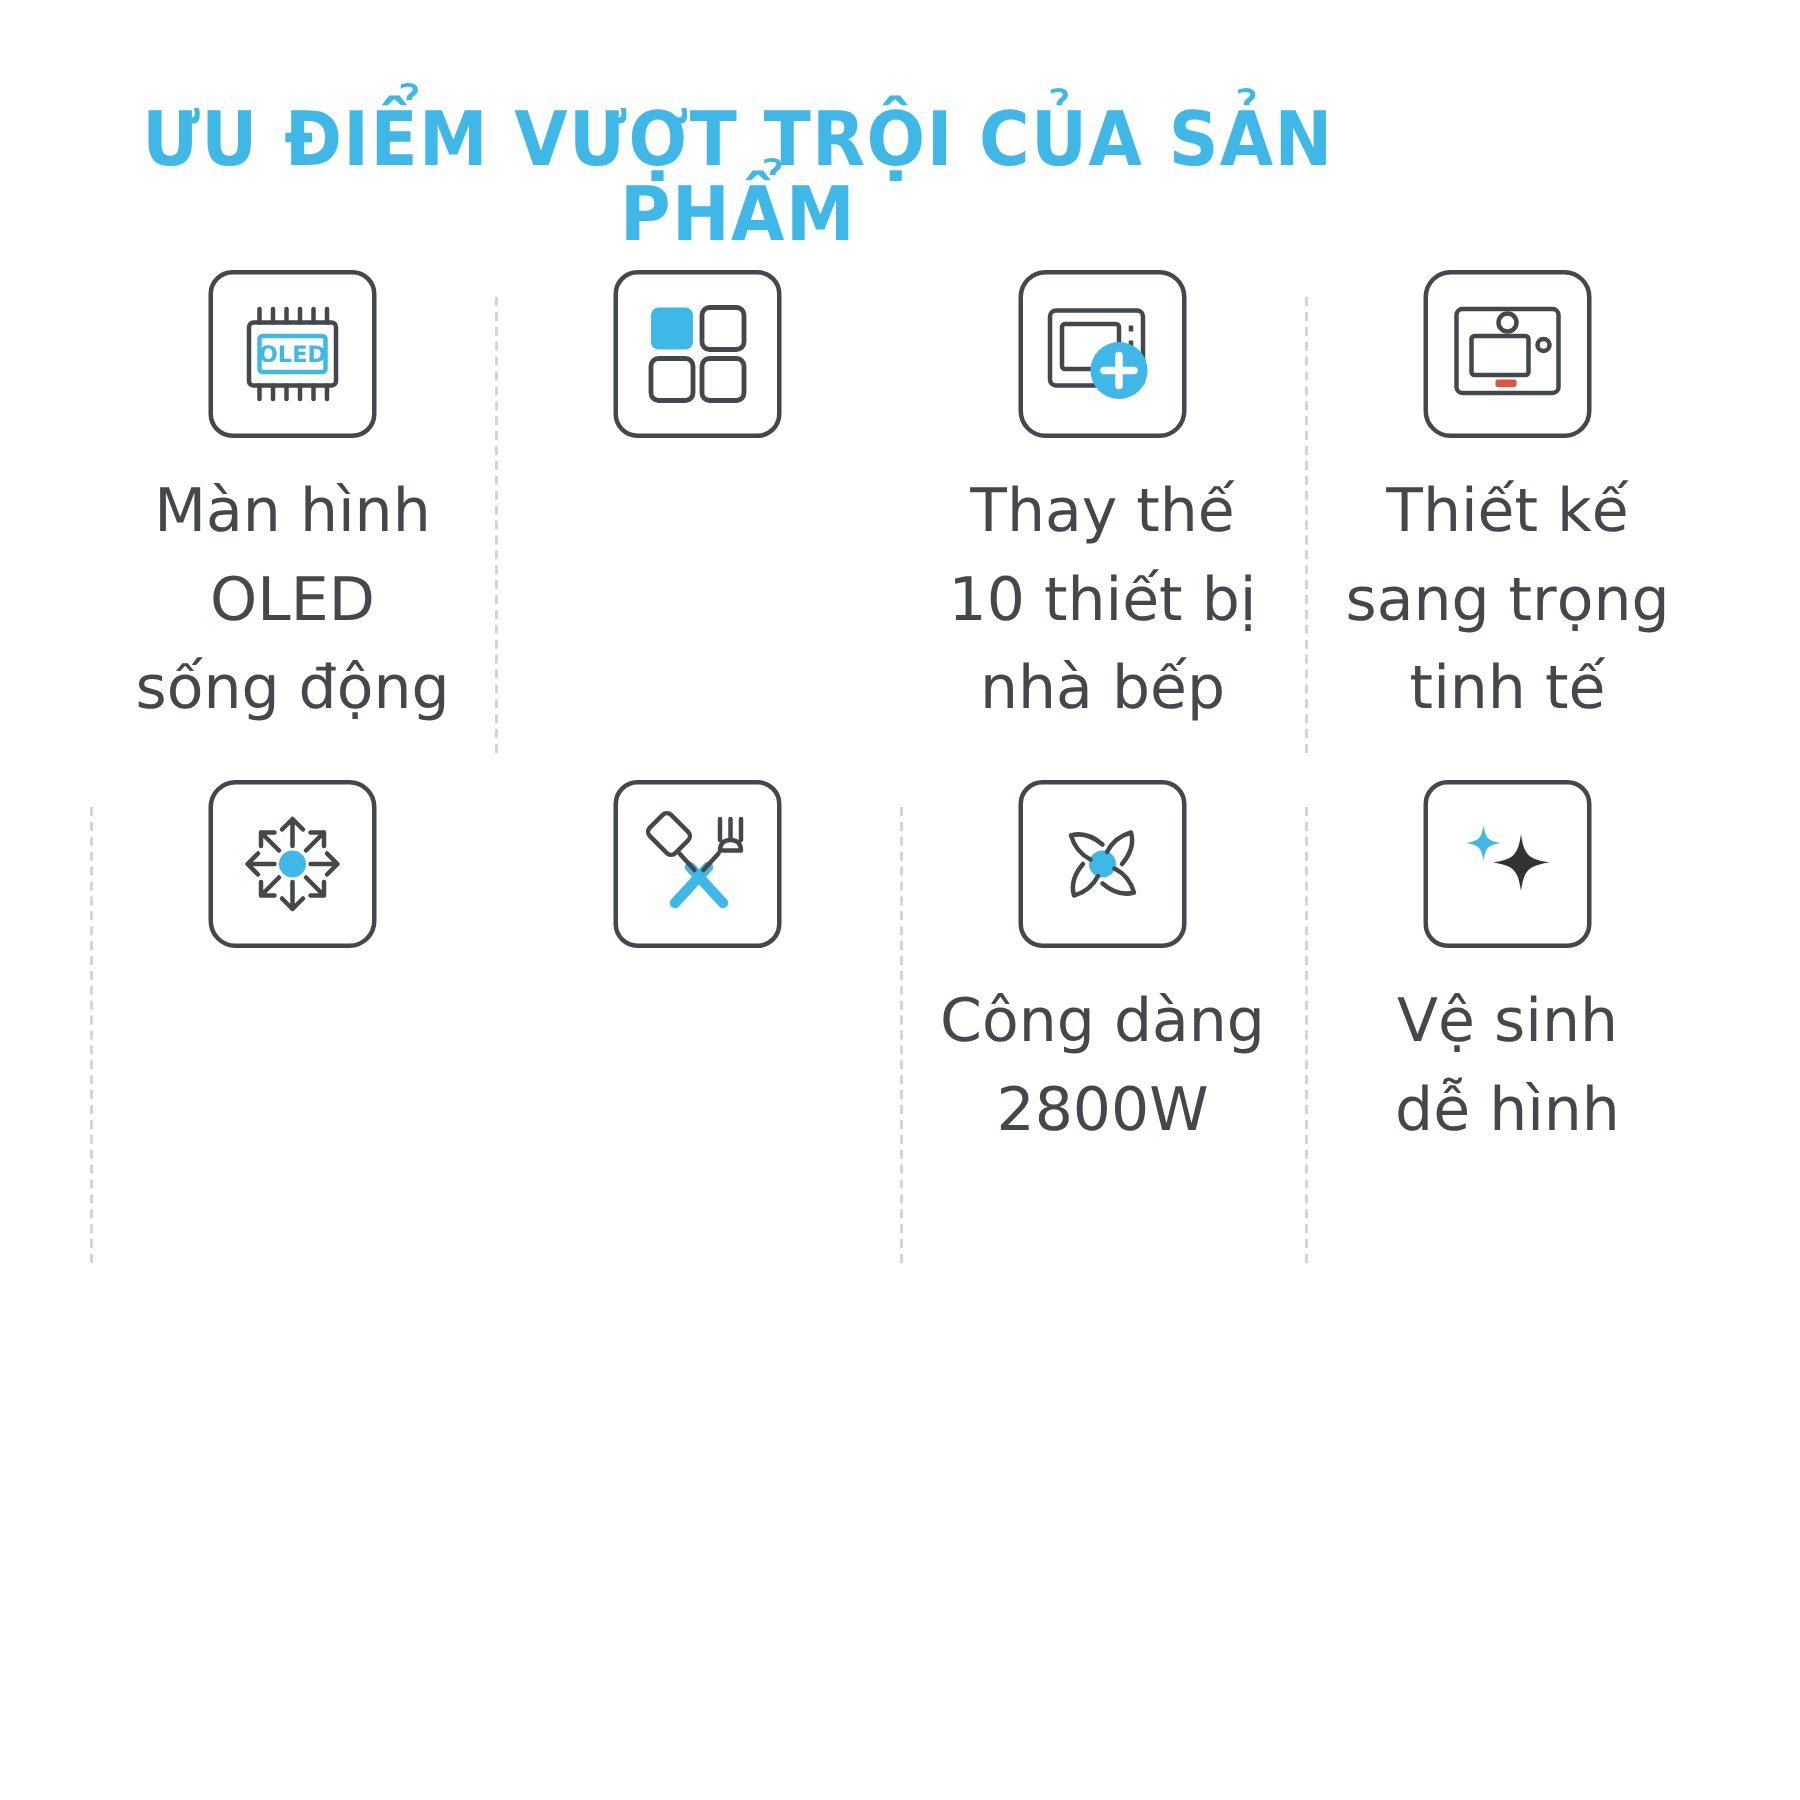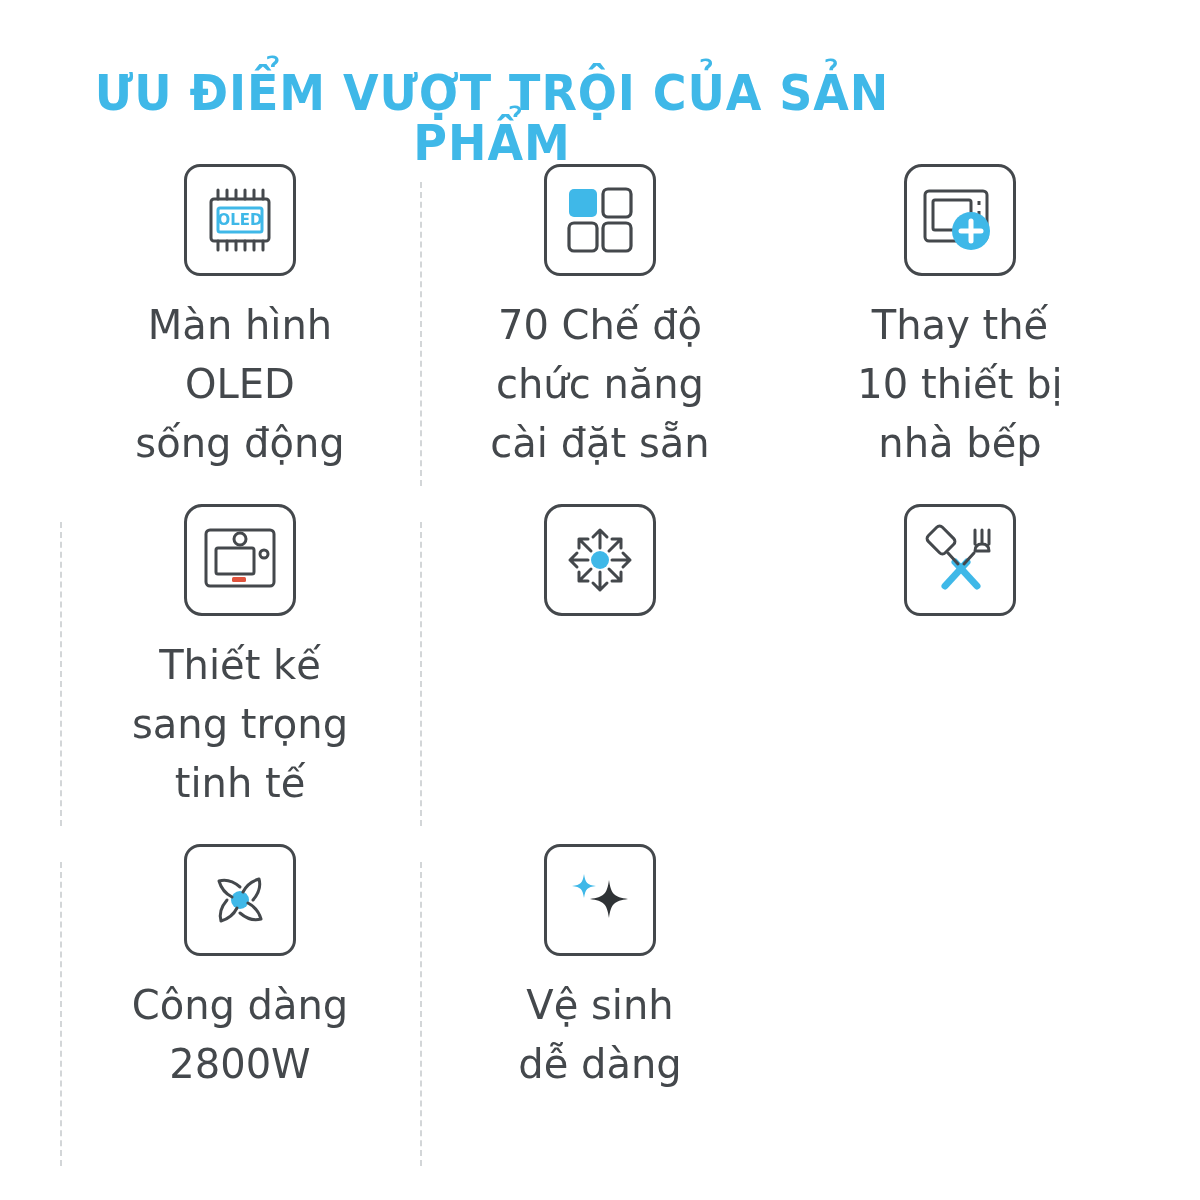--- a/index.html
+++ b/index.html
@@ -27,25 +27,25 @@
     font-weight: bold;
     font-size: 50px;
     letter-spacing: 1px;
     line-height: 1;
     padding-top: 68px;
     text-transform: uppercase;
     transform: scaleX(0.92);
   }
   .grid {
     position: absolute;
-    top: 164px;
+    top: 180px;
     left: 60px;
     width: 1080px;
     display: grid;
-    grid-template-columns: repeat(3, 1fr);
+    grid-template-columns: repeat(4, 1fr);
     grid-template-rows: repeat(3, 340px);
   }
   .cell {
     position: relative;
     display: flex;
     flex-direction: column;
     align-items: center;
   }
   
   .cell.divider-left::before {
@@ -123,23 +123,20 @@
           <svg width="70" height="70" viewBox="0 0 70 70">
             <rect x="4" y="4" width="28" height="28" rx="5" fill="#3fb8e8"></rect>
             <g fill="none" stroke="#44484c" stroke-width="3.2">
               <rect x="38" y="4" width="28" height="28" rx="5"></rect>
               <rect x="4" y="38" width="28" height="28" rx="5"></rect>
               <rect x="38" y="38" width="28" height="28" rx="5"></rect>
             </g>
           </svg>
         </span>
       </div>
-      <div class="caption">70 Chế độ
-chức năng
-cài đặt sẵn</div>
     </div>
 
     <div class="cell r2">
       <div class="icon-box">
         <span>
           <svg width="82" height="74" viewBox="0 0 82 74">
             <g fill="none" stroke="#44484c" stroke-width="3" stroke-linejoin="round">
               <rect x="6" y="8" width="62" height="50" rx="4"></rect>
               <rect x="14" y="17" width="38" height="30" rx="2"></rect>
               <line x1="60" y1="18" x2="60" y2="22"></line>
@@ -239,17 +236,17 @@
     <div class="cell r3 divider-left">
       <div class="icon-box">
         <span>
           <svg width="76" height="72" viewBox="0 0 76 72">
             <path d="M47 16c2 14 5 17 19 19-14 2-17 5-19 19-2-14-5-17-19-19 14-2 17-5 19-19z" fill="#2f3336"></path>
             <path d="M22 10c1.4 9 3.2 10.8 12 12-8.8 1.2-10.6 3-12 12-1.4-9-3.2-10.8-12-12 8.8-1.2 10.6-3 12-12z" fill="#3fb8e8"></path>
           </svg>
         </span>
       </div>
       <div class="caption">Vệ sinh
-dễ dàng</div>
+dễ hình</div>
     </div>
 
   </div>
 </div>
 
 </body></html>

